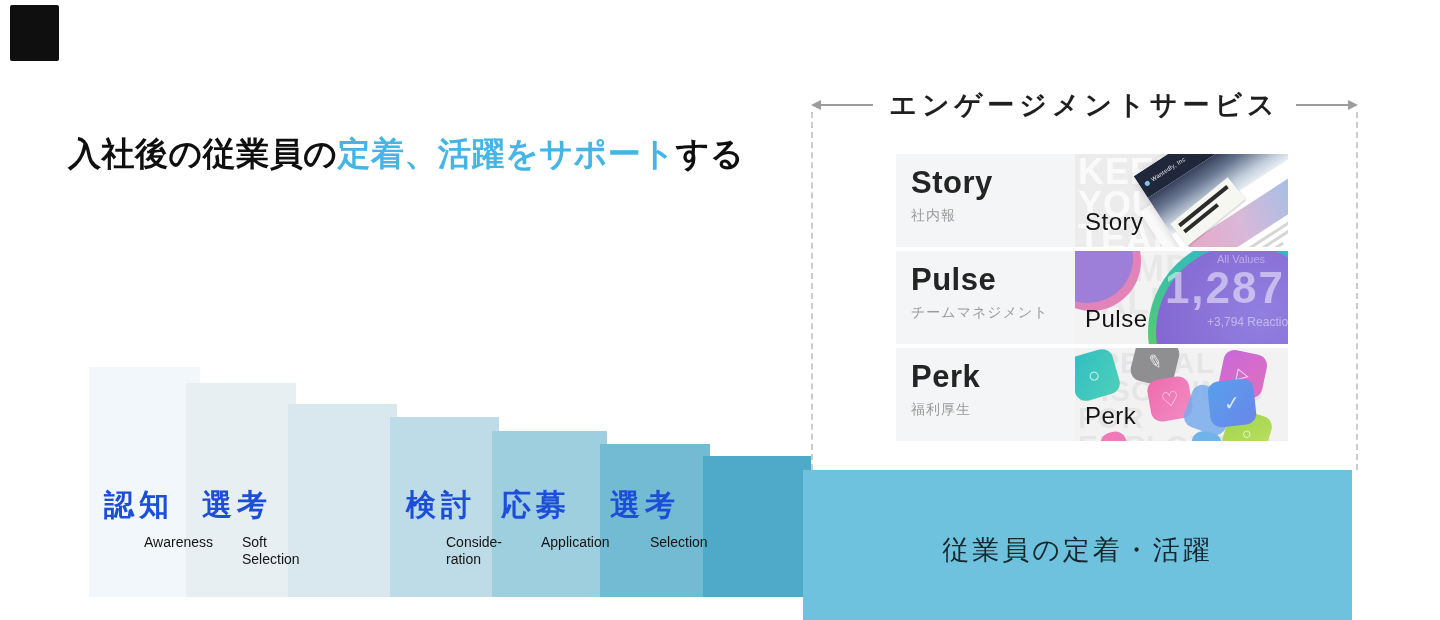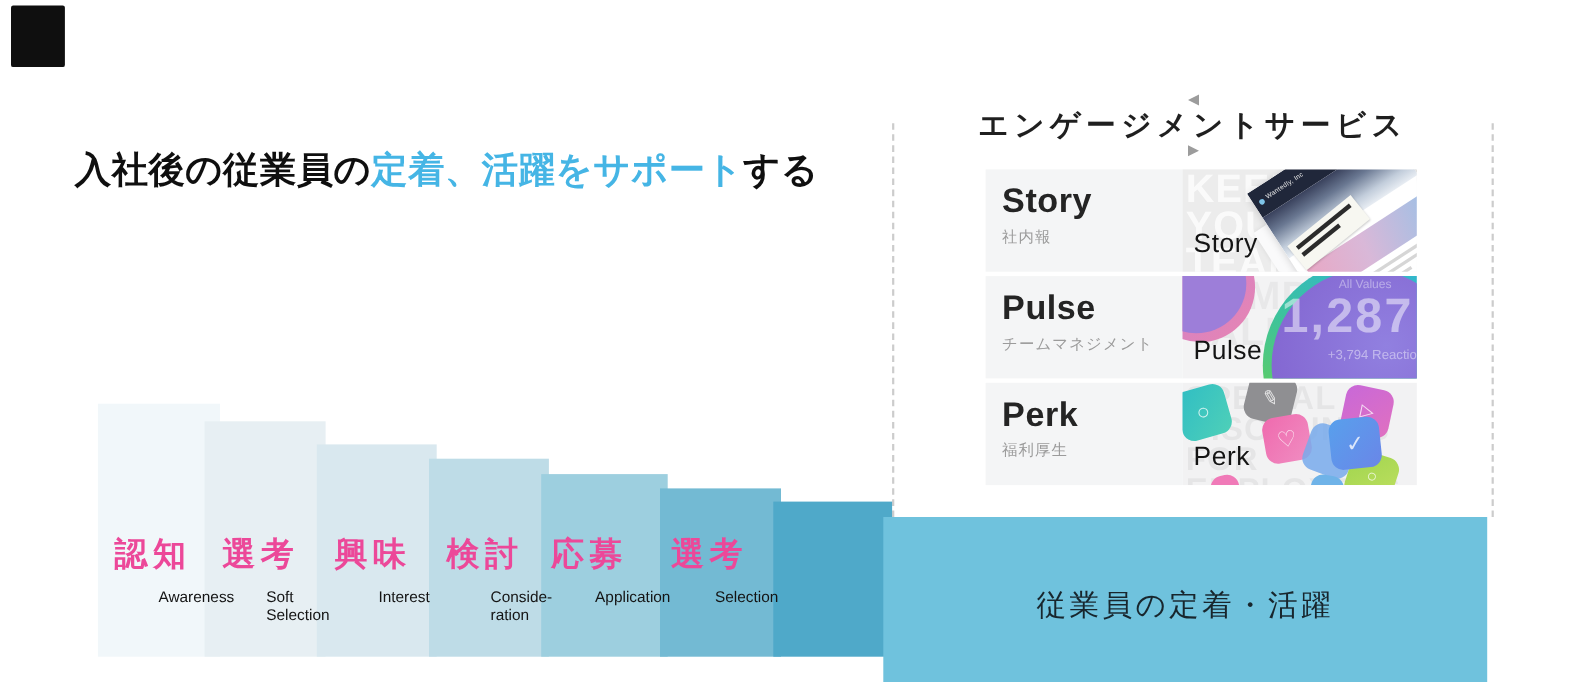--- a/index.html
+++ b/index.html
@@ -8,21 +8,21 @@
   .stage { position:relative; width:1440px; height:620px; background:#ffffff; overflow:hidden; }
 
   
   .logo-mark { position:absolute; left:10px; top:5px; width:49px; height:56px; background:#0f0f0f; border-radius:2px; }
 
   
   .headline { position:absolute; left:68px; top:130px; font-size:33px; font-weight:700; color:#0f0f0f; line-height:48px; letter-spacing:0.5px; }
   .headline .accent { color:#45b5e5; }
 
   
-  .panel-header { position:absolute; left:811px; top:86px; width:547px; height:38px; display:flex; align-items:center;flex-direction:column; }
+  .panel-header { position:absolute; left:811px; top:86px; width:547px; height:38px; display:flex; align-items:center; }
   .t-arrow { flex:1; display:flex; align-items:center; height:100%; }
   .t-arrow .shaft { flex:1; height:2px; background:#9c9c9c; }
   .t-arrow .head-left { width:0; height:0; border-top:5px solid transparent; border-bottom:5px solid transparent; border-right:10px solid #9c9c9c; }
   .t-arrow .head-right { width:0; height:0; border-top:5px solid transparent; border-bottom:5px solid transparent; border-left:10px solid #9c9c9c; }
   .panel-title { font-size:27px; font-weight:700; color:#1f1f1f; letter-spacing:5px; margin:0 16px; white-space:nowrap; }
 
   .vdash { position:absolute; top:112px; height:358px; width:0; border-left:2px dashed #cccccc; }
   .vdash.left { left:811px; }
   .vdash.right { left:1356px; }
 
@@ -73,21 +73,21 @@
   .tile.t4 { left:146px; top:4px; width:44px; height:44px; transform:rotate(12deg);  background:linear-gradient(135deg,#c868d8,#e070c0); font-size:16px; }
   .tile.t5 { left:112px; top:40px; width:44px; height:44px; transform:rotate(20deg); background:rgba(120,170,235,0.85); }
   .tile.t6 { left:134px; top:32px; width:46px; height:46px; transform:rotate(-6deg); background:linear-gradient(135deg,#58a0ec,#6a86e8); font-size:20px; z-index:3; }
   .tile.t7 { left:150px; top:64px; width:44px; height:44px; transform:rotate(18deg); background:linear-gradient(135deg,#9ed44e,#c0e060); font-size:16px; }
   .tile.t8 { left:116px; top:84px; width:30px; height:30px; transform:rotate(10deg); background:#6fb3e8; }
   .tile.t9 { left:26px;  top:84px; width:26px; height:26px; transform:rotate(-12deg); background:#f07ab8; }
 
   
   .step { position:absolute; }
   .step-label { position:absolute; top:490px; z-index:20; }
-  .step-label .jp { font-size:30px; font-weight:700; color:#ec4899; letter-spacing:5px; line-height:1; white-space:nowrap; }
+  .step-label .jp { font-size:30px; font-weight:700; color:#1d4ed8; letter-spacing:5px; line-height:1; white-space:nowrap; }
   .step-label .en { font-size:14px; margin-top:14px; white-space:pre-line; line-height:1.2; color:#141414;margin-left:40px; }
   .result-block { position:absolute; left:803px; top:470px; width:549px; height:160px; display:flex; align-items:center; justify-content:center; z-index:10; }
   .result-label { font-size:27px; font-weight:500; color:#18262d; letter-spacing:3px; white-space:nowrap; }
 </style>
 </head>
 <body>
 
 <div class="stage">
 
   <div class="logo-mark"></div>
@@ -190,24 +190,20 @@
 
   <div class="step-label" style="left:104px">
     <div class="jp">認知</div>
     <div class="en">Awareness</div>
   </div>
   <div class="step-label" style="left:202px">
     <div class="jp">選考</div>
     <div class="en">Soft
 Selection</div>
   </div>
-  <div class="step-label" style="left:304px">
-    <div class="jp">興味</div>
-    <div class="en">Interest</div>
-  </div>
   <div class="step-label" style="left:501px">
     <div class="jp">応募</div>
     <div class="en">Application</div>
   </div>
   <div class="step-label" style="left:406px">
     <div class="jp">検討</div>
     <div class="en">Conside-
 ration</div>
   </div>
   <div class="step-label" style="left:610px">

